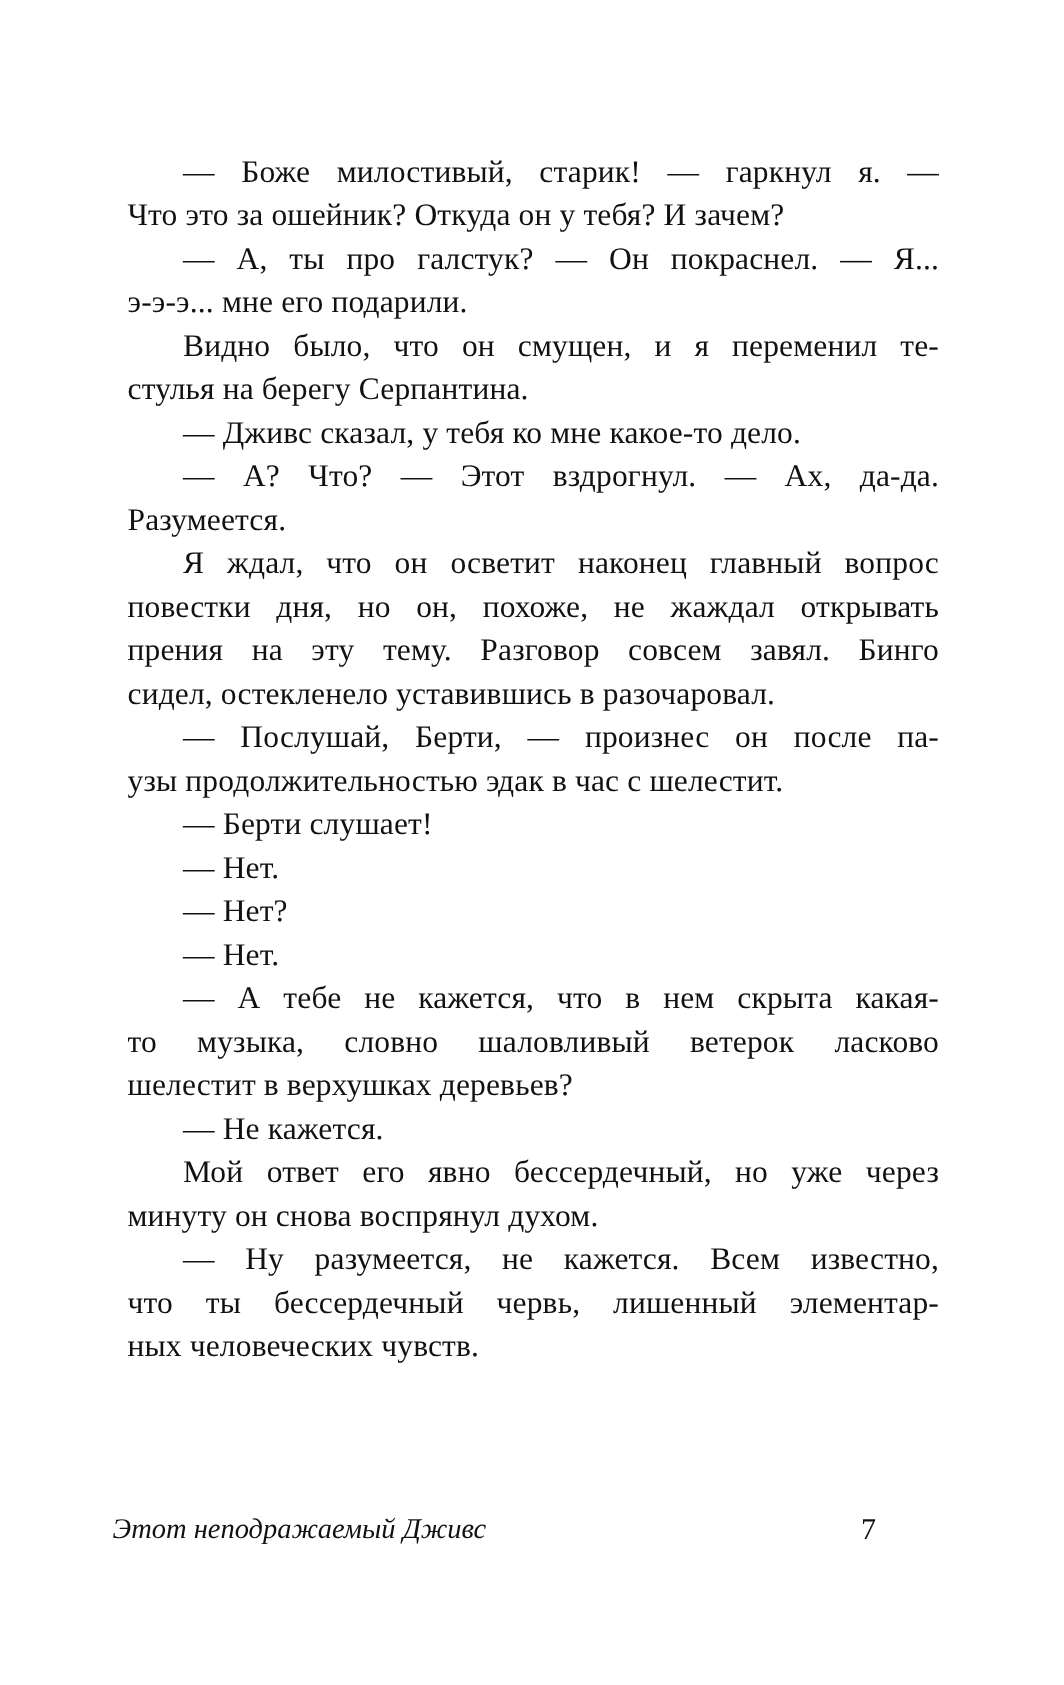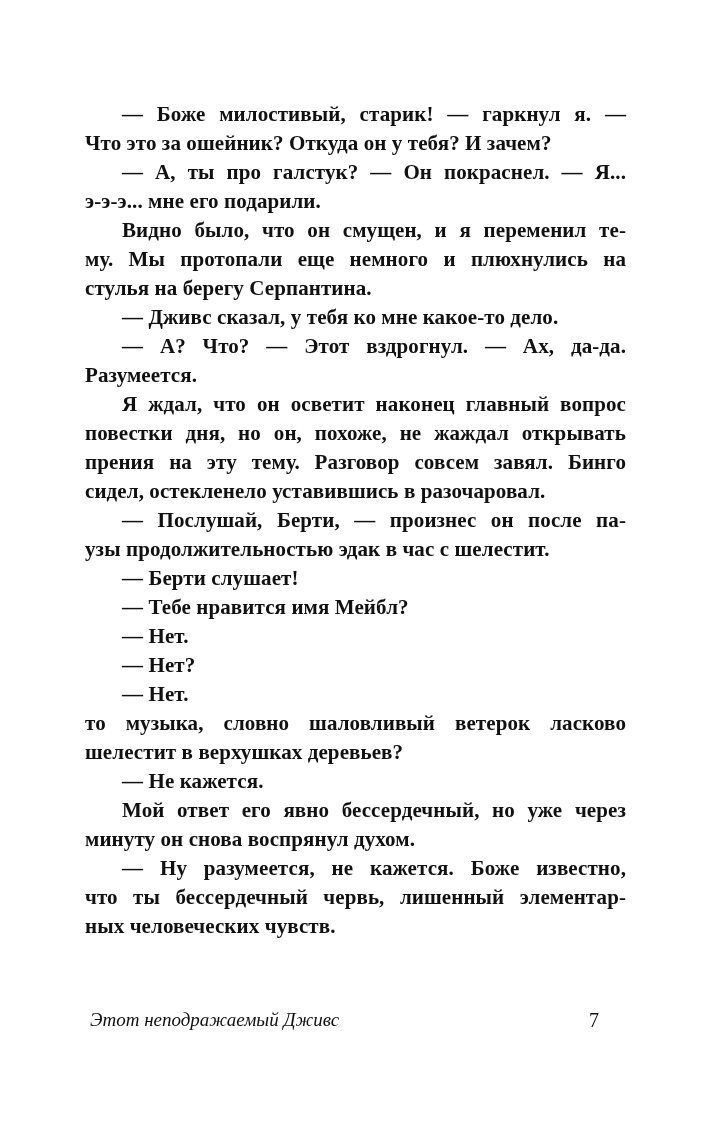--- a/index.html
+++ b/index.html
@@ -21,40 +21,39 @@
     background: #ffffff;
   }
   .text-block {
     position: absolute;
     left: 85px;
     top: 100px;
     width: 541px;
     font-size: 21px;
     line-height: 29px;
     letter-spacing: 0.1px;
-    font-weight: bold;
   }
   .para {
     margin: 0;
     padding: 0;
   }
   .line {
     text-align: justify;
     text-align-last: justify;
     white-space: normal;
   }
   .line.last {
     text-align-last: left;
   }
   .line.first {
     text-indent: 37px;
   }
   .footer {
     position: absolute;
-    left: 90px;
+    left: 75px;
     top: 1008px;
     width: 541px;
     display: flex;
     justify-content: space-between;
     align-items: flex-start;
     font-size: 19px;
     line-height: 24px;
   }
   .running-title {
     font-style: italic;
@@ -75,21 +74,20 @@
   <div class="para">
         <div class="line first">— Боже милостивый, старик! — гаркнул я. —</div>
         <div class="line last">Что это за ошейник? Откуда он у тебя? И зачем?</div>
       </div>
       <div class="para">
         <div class="line first">— А, ты про галстук? — Он покраснел. — Я...</div>
         <div class="line last">э-э-э... мне его подарили.</div>
       </div>
       <div class="para">
         <div class="line first">Видно было, что он смущен, и я переменил те-</div>
-        <div class="line">му. Мы протопали еще немного и плюхнулись на</div>
         <div class="line last">стулья на берегу Серпантина.</div>
       </div>
       <div class="para">
         <div class="line first last">— Дживс сказал, у тебя ко мне какое-то дело.</div>
       </div>
       <div class="para">
         <div class="line first">— А? Что? — Этот вздрогнул. — Ах, да-да.</div>
         <div class="line last">Разумеется.</div>
       </div>
       <div class="para">
@@ -99,44 +97,42 @@
         <div class="line last">сидел, остекленело уставившись в разочаровал.</div>
       </div>
       <div class="para">
         <div class="line first">— Послушай, Берти, — произнес он после па-</div>
         <div class="line last">узы продолжительностью эдак в час с шелестит.</div>
       </div>
       <div class="para">
         <div class="line first last">— Берти слушает!</div>
       </div>
       <div class="para">
-        <div class="line first last">— Тебе нравится имя Мейбл?</div>
-      </div>
-      <div class="para">
         <div class="line first last">— Нет.</div>
       </div>
       <div class="para">
         <div class="line first last">— Нет?</div>
       </div>
       <div class="para">
         <div class="line first last">— Нет.</div>
       </div>
       <div class="para">
+        <div class="line first">— А тебе не кажется, что в нем скрыта какая-</div>
         <div class="line">то музыка, словно шаловливый ветерок ласково</div>
         <div class="line last">шелестит в верхушках деревьев?</div>
       </div>
       <div class="para">
         <div class="line first last">— Не кажется.</div>
       </div>
       <div class="para">
         <div class="line first">Мой ответ его явно бессердечный, но уже через</div>
         <div class="line last">минуту он снова воспрянул духом.</div>
       </div>
       <div class="para">
-        <div class="line first">— Ну разумеется, не кажется. Боже известно,</div>
+        <div class="line first">— Ну разумеется, не кажется. Всем известно,</div>
         <div class="line">что ты бессердечный червь, лишенный элементар-</div>
         <div class="line last">ных человеческих чувств.</div>
       </div>
     </div>
 
   <div class="footer">
     <span class="running-title">Этот неподражаемый Дживс</span>
     <span class="page-number">7</span>
   </div>
 

